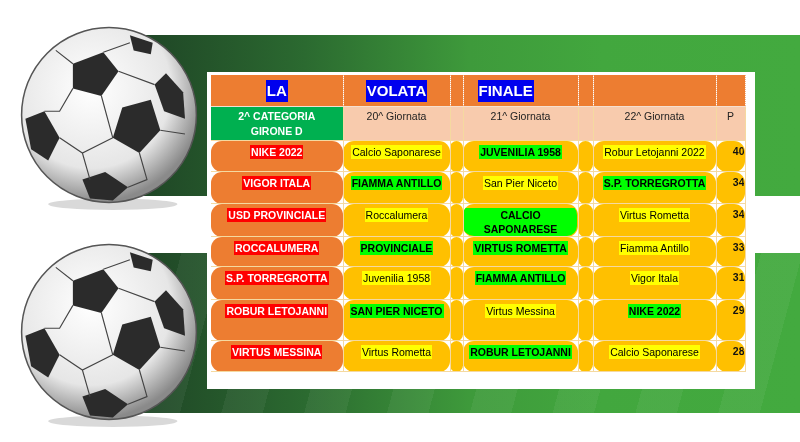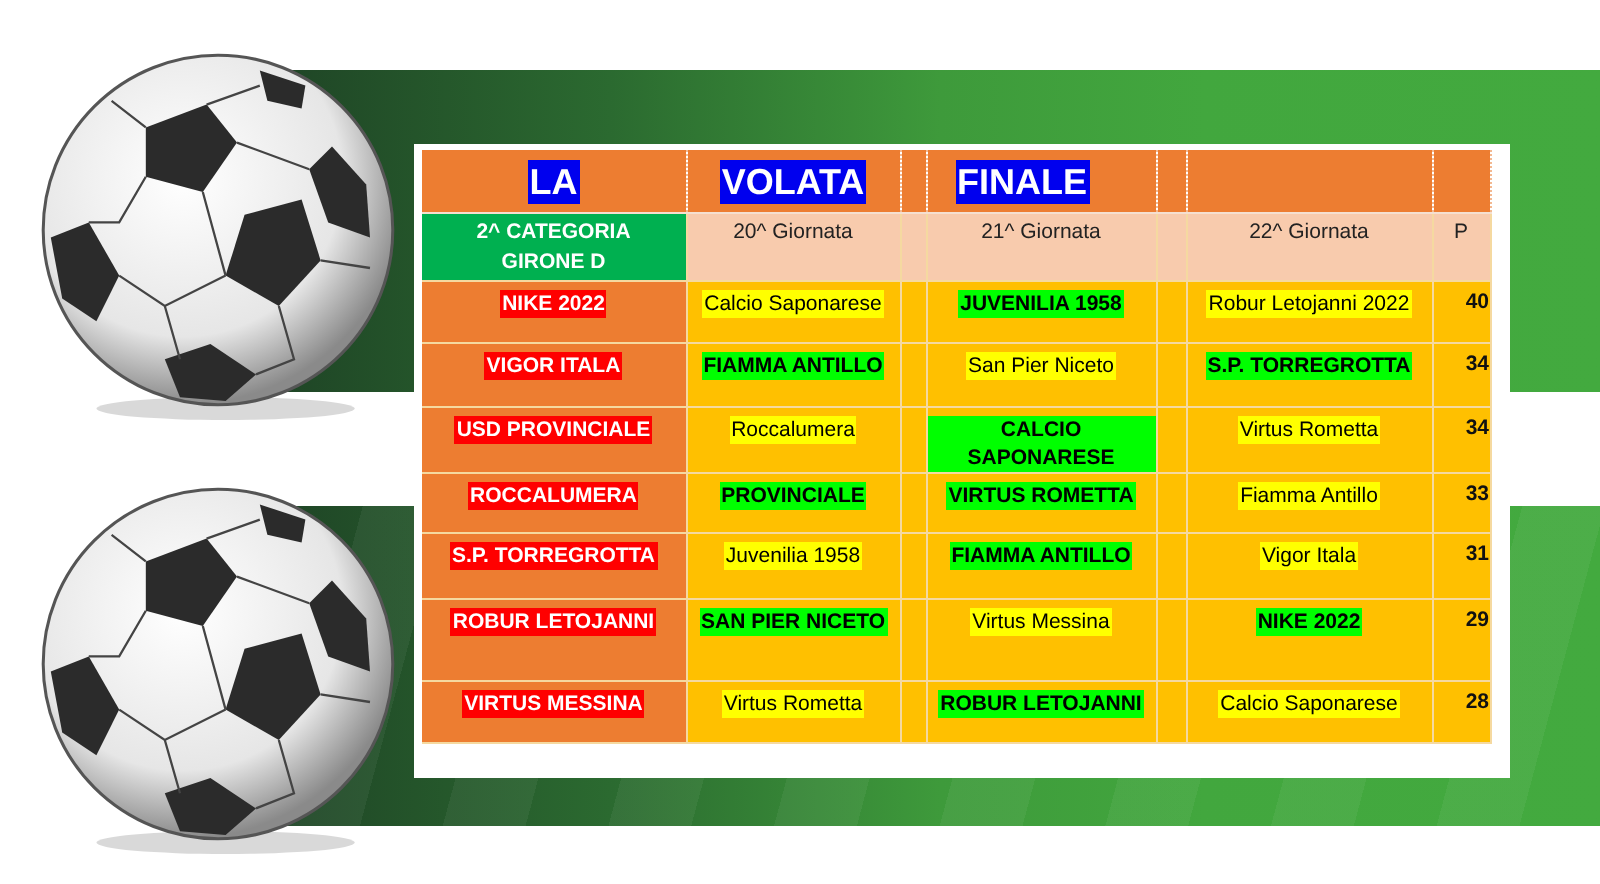--- a/index.html
+++ b/index.html
@@ -34,25 +34,25 @@
     table.grid td {
       padding: 0; text-align: center; vertical-align: top;
       font-size: 10.5px; color: #111;
       border-right: 1px solid #f5d9a0;
       border-bottom: 1px solid #f5d9a0;
       overflow: hidden;
     }
     tr.title td { background: #ed7d31; height: 31px; vertical-align: middle; border-right: 1px dotted #f3b890; border-bottom: 1px solid #f5e0d0; }
     tr.title .t {
       display: inline-block; background: #0000ee; color: #fff; font-weight: bold;
-      font-size: 18px; line-height: 22px; padding: 0 1px;
+      font-size: 15px; line-height: 22px; padding: 0 1px;
     }
     tr.head td { background: #f8cbad; height: 30px; padding-top: 3px; color: #222; }
     tr.head td.cat { background: #00b050; color: #fff; font-weight: bold; line-height: 15px; padding-top: 2px; }
-    tr.row td { background: #ffc000; padding-top: 4px; }
+    tr.row td { background: #ffc000; padding-top: 4px; border-radius: 11px; }
     tr.row td.team { background: #ed7d31; }
     tr.row td.pts { font-weight: bold; text-align: right; }
     .hl { display: inline-block; line-height: 14px; padding: 0 1px; }
     .hl.red { background: #ff0000; color: #fff; font-weight: bold; }
     .hl.green { background: #00ff00; color: #000; font-weight: bold; }
     .hl.yellow { background: #ffff00; color: #000; }
     .note {
       position: absolute; left: 5px; top: 299px;
       font-size: 10px; font-weight: bold; color: #111;
     }

